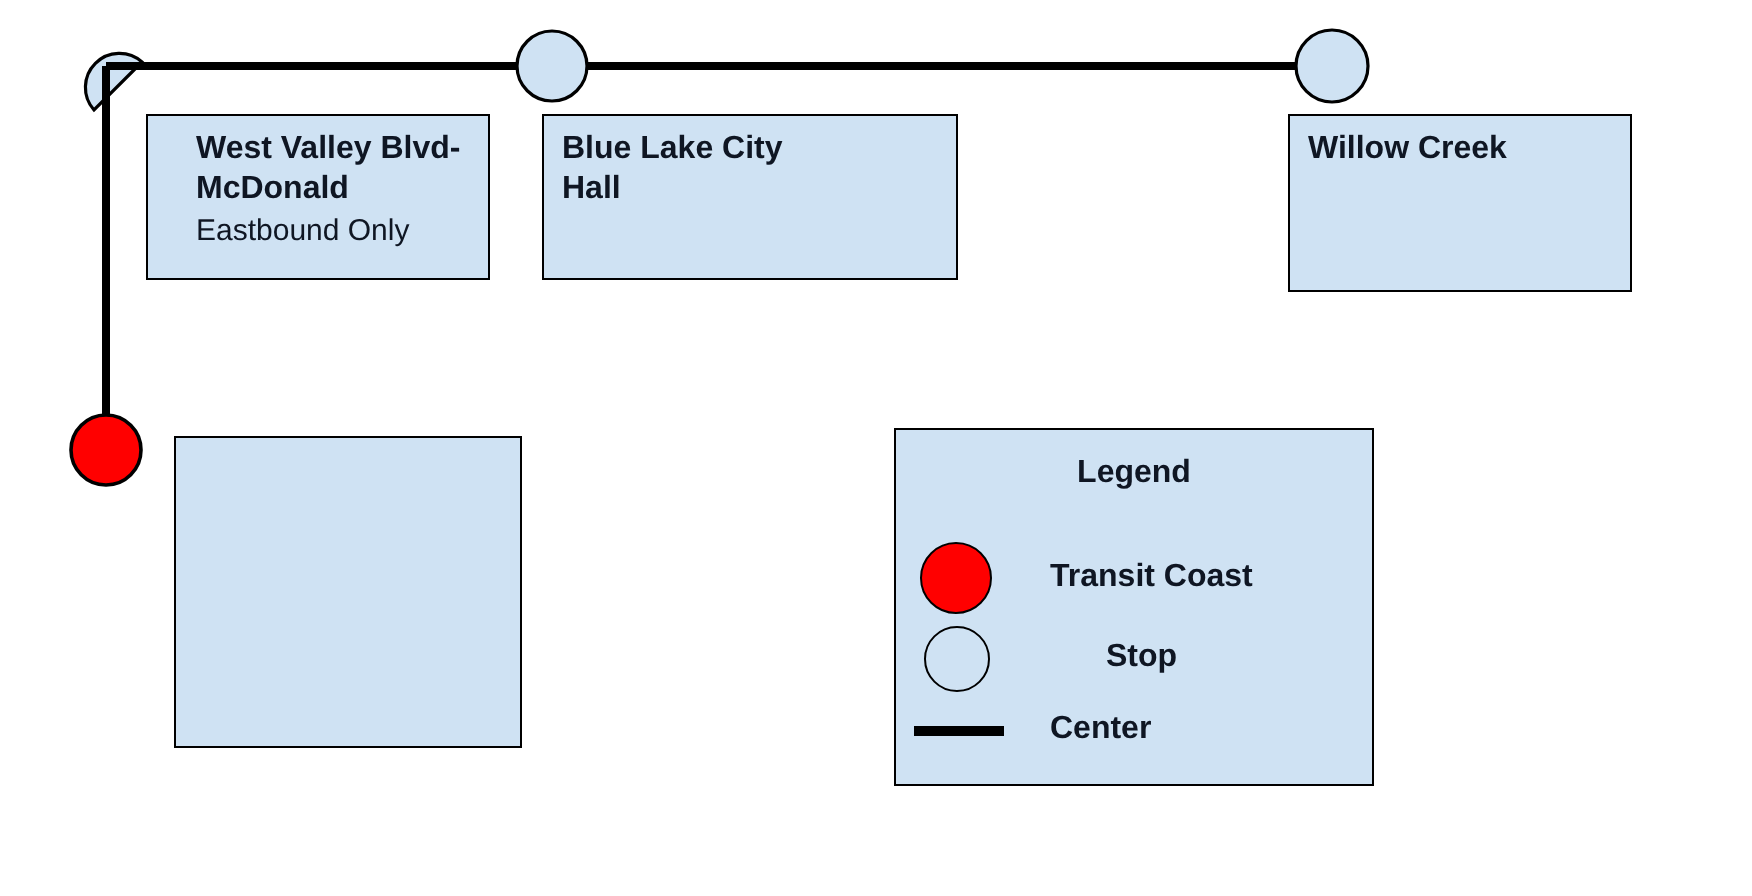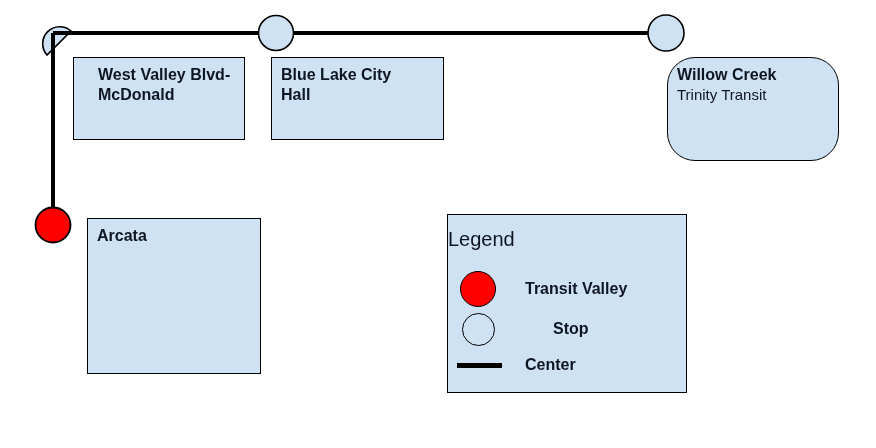--- a/index.html
+++ b/index.html
@@ -36,23 +36,23 @@
     position: absolute;
     background: #cfe2f3;
     border: 1.5px solid #000000;
     box-sizing: border-box;
   }
   .legend-title {
     position: absolute;
     top: 13px;
     left: 0;
     width: 100%;
-    text-align: left;
-    font-weight: normal;
-    font-size: 20px;
+    text-align: center;
+    font-weight: bold;
+    font-size: 16px;
   }
   .legend-sym { position: absolute; box-sizing: border-box; }
   .sym-transit-center {
     left: 12px; top: 56px; width: 36px; height: 36px;
     border-radius: 50%; background: #ff0000; border: 1.6px solid #000000;
   }
   .sym-stop {
     left: 14px; top: 98px; width: 33px; height: 33px;
     border-radius: 50%; background: #cfe2f3; border: 1.4px solid #000000;
   }
@@ -87,41 +87,40 @@
     <circle cx="276" cy="33" r="17.5" stroke-width="1.6" fill="#cfe2f3" stroke="#000000"></circle>
 
     <circle cx="666" cy="33" r="18" stroke-width="1.6" fill="#cfe2f3" stroke="#000000"></circle>
 
     <circle cx="53" cy="225" r="17.5" stroke-width="1.8" fill="#ff0000" stroke="#000000"></circle>
   </svg>
 
   <div class="box" style="left:73px; top:57px; width:172px; height:83px;padding-left:24px;">
     <div class="title">West Valley Blvd-
 McDonald</div>
+    <div class="subtitle">Eastbound Only</div>
   </div>
 
-  <div class="box" style="left:271px; top:57px; width:173px; height:83px;">
+  <div class="box" style="left:271px; top:57px; width:208px; height:83px;">
     <div class="title">Blue Lake City
 Hall</div>
   </div>
 
-  <div class="box" style="left:667px; top:57px; width:172px; height:104px;border-radius:28px;">
+  <div class="box" style="left:644px; top:57px; width:172px; height:89px;">
     <div class="title">Willow Creek</div>
-    <div class="subtitle">Trinity Transit</div>
   </div>
 
   <div class="box" style="left:87px; top:218px; width:174px; height:156px;">
-    <div class="title">Arcata</div>
   </div>
 
   <div class="legend" style="left:447px; top:214px; width:240px; height:179px;">
     <div class="legend-title">Legend</div>
 
     <div class="legend-sym sym-transit-center"></div>
-    <div class="legend-label lbl-0">Transit Valley</div>
+    <div class="legend-label lbl-0">Transit Coast</div>
 
     <div class="legend-sym sym-stop"></div>
     <div class="legend-label lbl-1">Stop</div>
 
     <div class="legend-sym sym-route"></div>
     <div class="legend-label lbl-2">Center</div>
   </div>
 
 </div>
 

